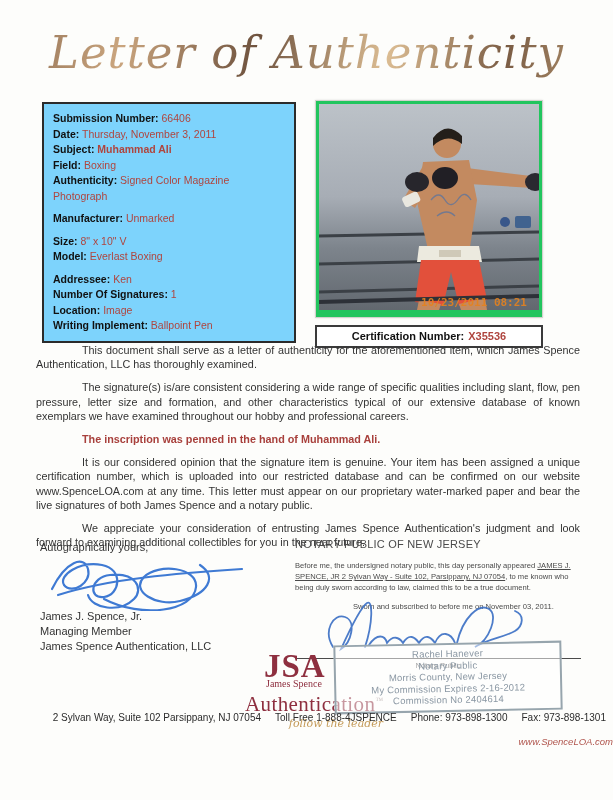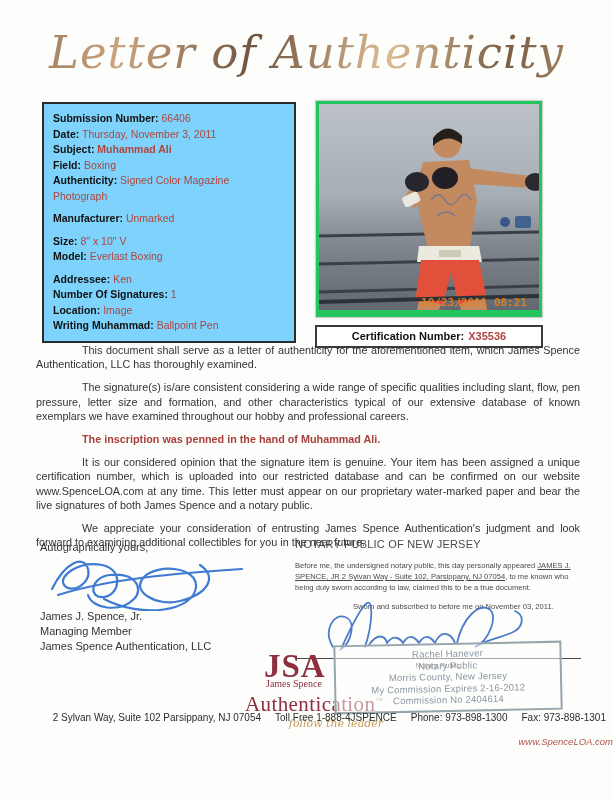--- a/index.html
+++ b/index.html
@@ -94,21 +94,21 @@
     <div class="drow"><span class="dl">Date:</span> <span class="dv">Thursday, November 3, 2011</span></div>
     <div class="drow"><span class="dl">Subject:</span> <span class="dv vb">Muhammad Ali</span></div>
     <div class="drow"><span class="dl">Field:</span> <span class="dv">Boxing</span></div>
     <div class="drow"><span class="dl">Authenticity:</span> <span class="dv">Signed Color Magazine Photograph</span></div>
     <div class="drow gap"><span class="dl">Manufacturer:</span> <span class="dv">Unmarked</span></div>
     <div class="drow gap"><span class="dl">Size:</span> <span class="dv">8" x 10" V</span></div>
     <div class="drow"><span class="dl">Model:</span> <span class="dv">Everlast Boxing</span></div>
     <div class="drow gap"><span class="dl">Addressee:</span> <span class="dv">Ken</span></div>
     <div class="drow"><span class="dl">Number Of Signatures:</span> <span class="dv">1</span></div>
     <div class="drow"><span class="dl">Location:</span> <span class="dv">Image</span></div>
-    <div class="drow"><span class="dl">Writing Muhammad:</span> <span class="dv">Ballpoint Pen</span></div>
+    <div class="drow"><span class="dl">Writing Implement:</span> <span class="dv">Ballpoint Pen</span></div>
   </div>
 
   <div class="photo-col">
     <div class="photo-frame">
       <svg width="220" height="206" viewBox="0 0 220 206">
         <defs>
           <linearGradient id="bgG" x1="0" y1="0" x2="0" y2="1">
             <stop offset="0" stop-color="#bcc2c8"></stop>
               <stop offset="0.45" stop-color="#a7adb5"></stop>
             <stop offset="0.7" stop-color="#7d848c"></stop>

